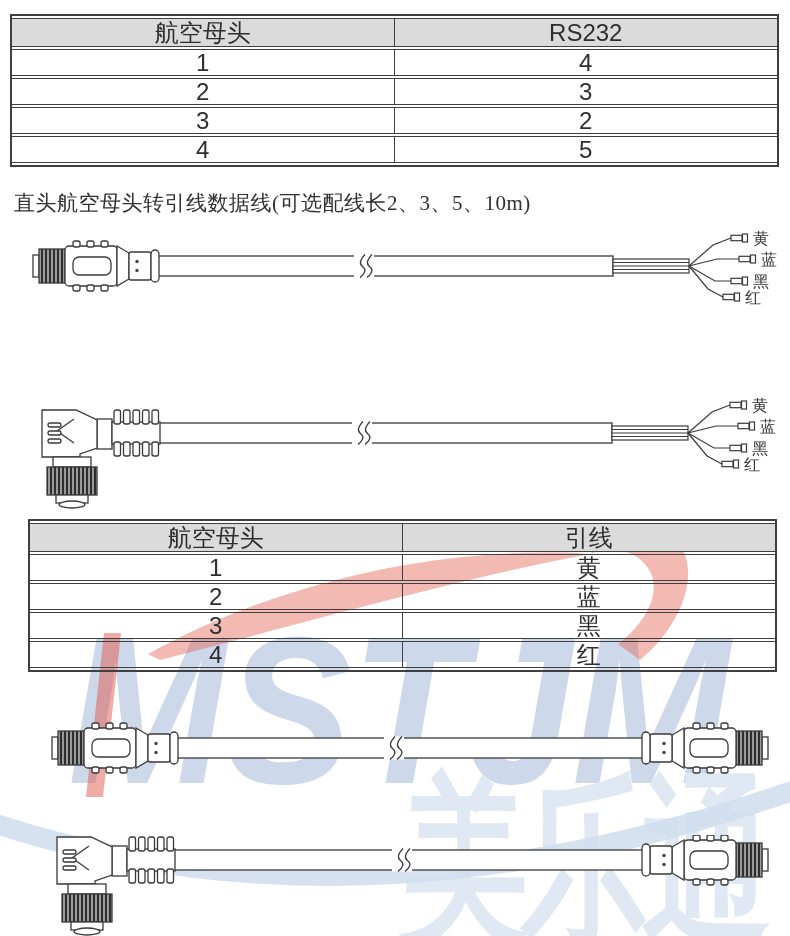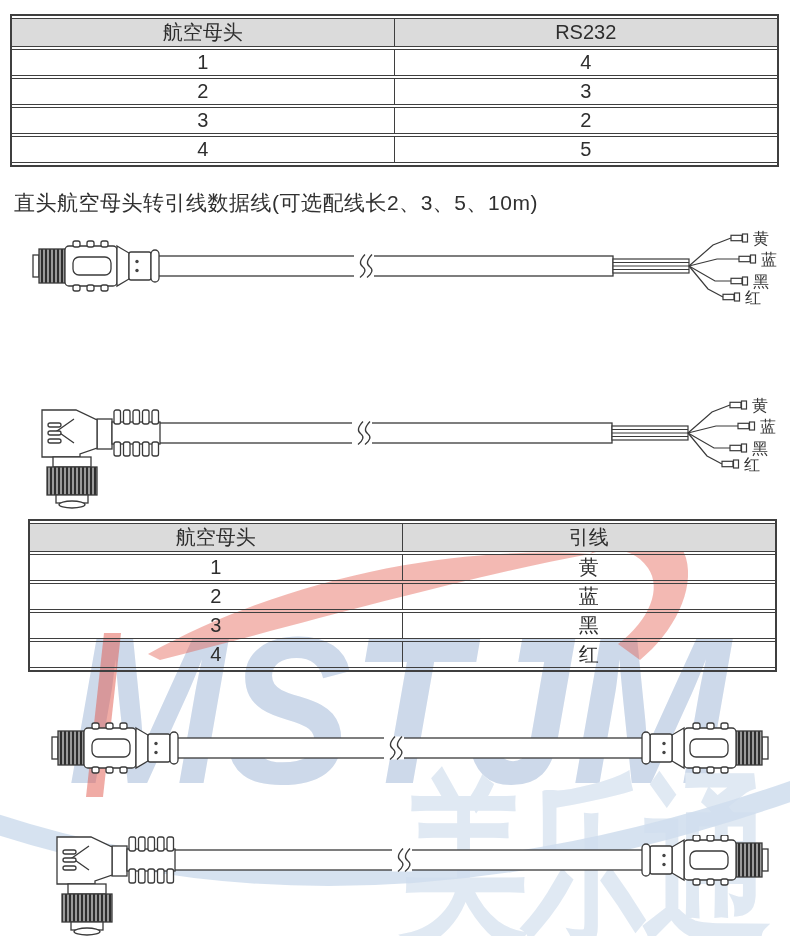--- a/index.html
+++ b/index.html
@@ -17,31 +17,31 @@
   #wm-brand {
     position:absolute; left:400px; top:772px; font-size:180px; line-height:1;
     font-weight:bold; color:#e0e9f3; letter-spacing:-12px;
     transform:scaleX(.72); transform-origin:left top; white-space:nowrap;
   }
 
   
   .tblwrap { position:absolute; border:2px solid #3f3f3f; z-index:2; }
   .tblwrap table { width:100%; border-collapse:separate; border-spacing:0 2px; table-layout:fixed; }
   .tblwrap th, .tblwrap td {
-    text-align:center; font-size:20px; color:#2e2e2e; padding:0;
+    text-align:center; font-size:24px; color:#2e2e2e; padding:0;
     border-top:1px solid #3f3f3f; border-bottom:1px solid #3f3f3f;
     height:25px; line-height:25px; background:transparent;
   }
   .tblwrap th { background:#dbdbdb; font-weight:normal; height:27px; line-height:27px; }
   .tblwrap th:first-child, .tblwrap td:first-child { border-right:1.5px solid #3f3f3f; }
 
   
   .sec-title {
     position:absolute; font-size:21px; color:#303030; z-index:2;
-    white-space:nowrap; letter-spacing:0.5px;
+    white-space:nowrap; letter-spacing:0.5px;font-family:Liberation Serif, serif;
   }
   .sec-title.big { font-size:22px; }
 
   
   svg.diag { position:absolute; left:0; width:790px; z-index:1; }
 </style>
 </head>
 <body>
 
 <svg width="0" height="0" style="position:absolute" aria-hidden="true" xmlns="http://www.w3.org/2000/svg" xmlns:xlink="http://www.w3.org/1999/xlink">

